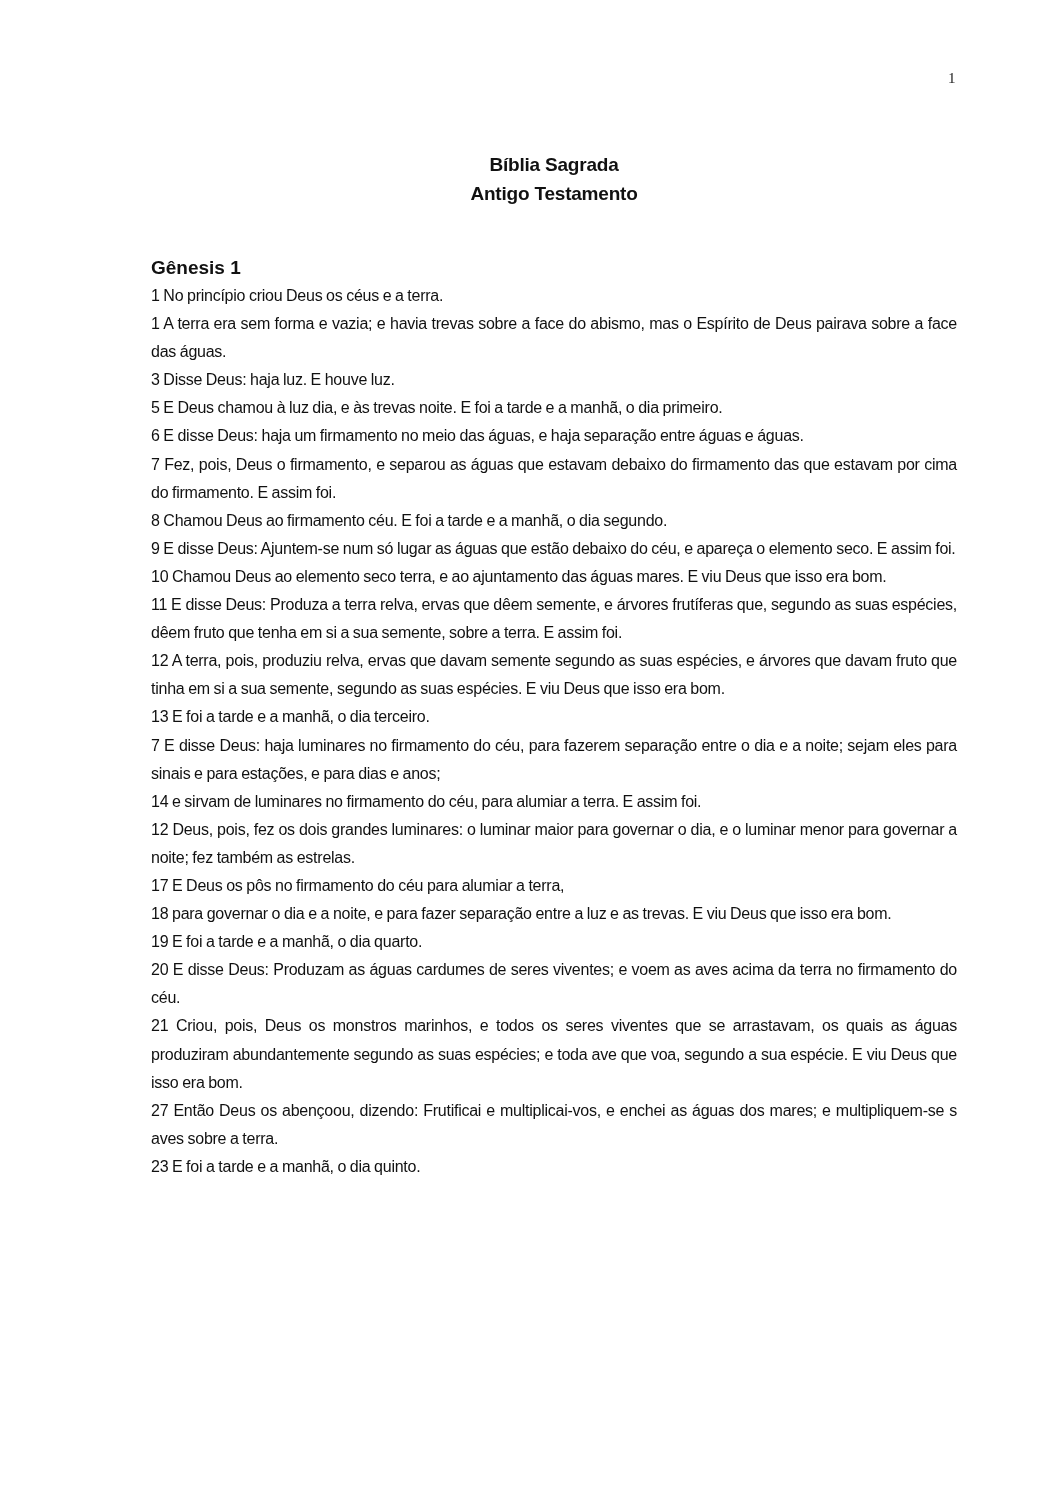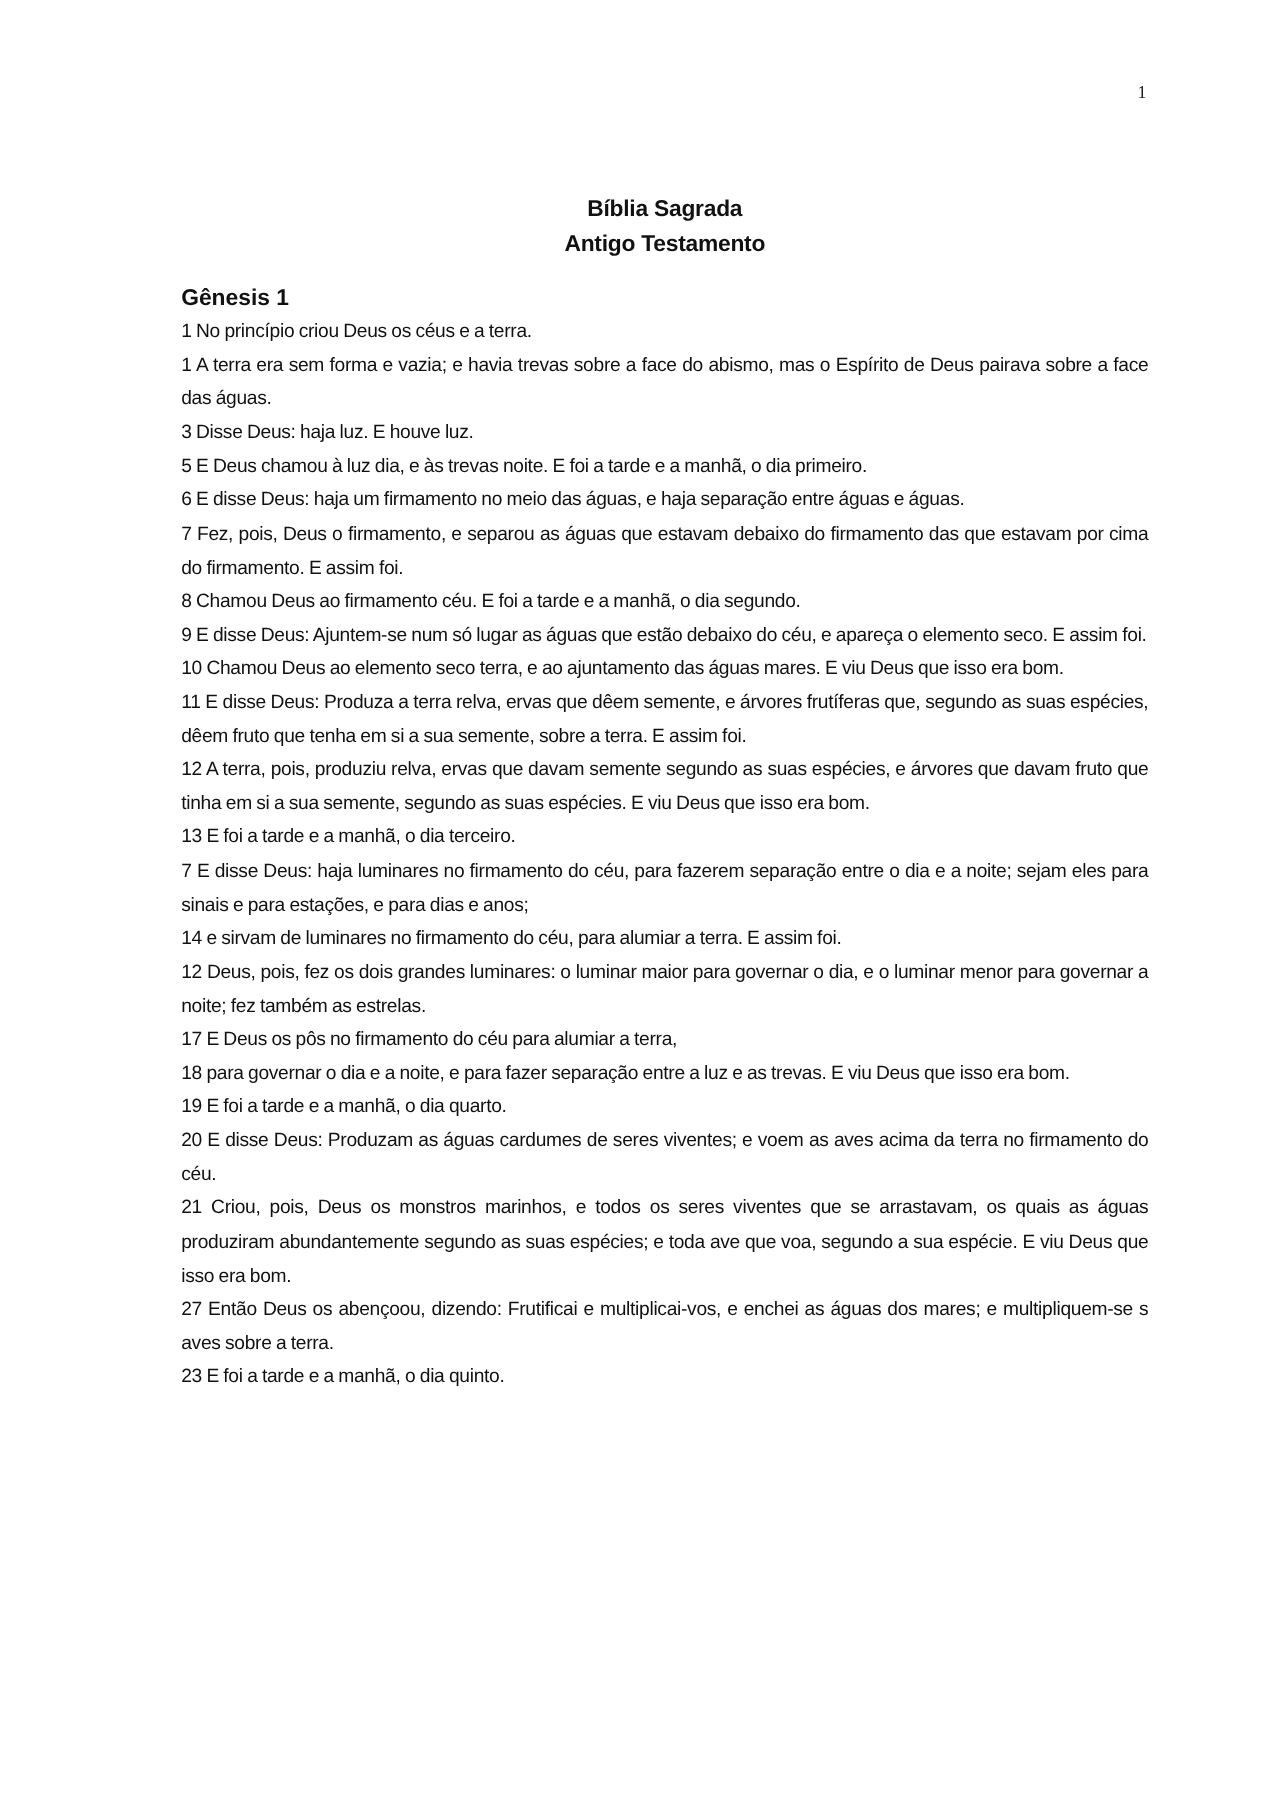--- a/index.html
+++ b/index.html
@@ -18,33 +18,33 @@
     .page-number {
       position: absolute;
       top: 70px;
       left: 948px;
       font-family: "Liberation Serif", serif;
       font-size: 15px;
       color: #222;
     }
     .content {
       position: absolute;
-      top: 160px;
+      top: 150px;
       left: 151px;
       width: 806px;
     }
     .title-block {
       text-align: center;
       font-weight: bold;
       font-size: 19px;
       line-height: 29px;
       letter-spacing: -0.2px;
     }
     .chapter {
-      margin-top: 17px;
+      margin-top: 46px;
       font-weight: bold;
       font-size: 19px;
       line-height: 28px;
     }
     .verse {
       font-size: 16px;
       line-height: 28.1px;
       text-align: justify;
       letter-spacing: -0.25px;
       word-spacing: -0.5px;

